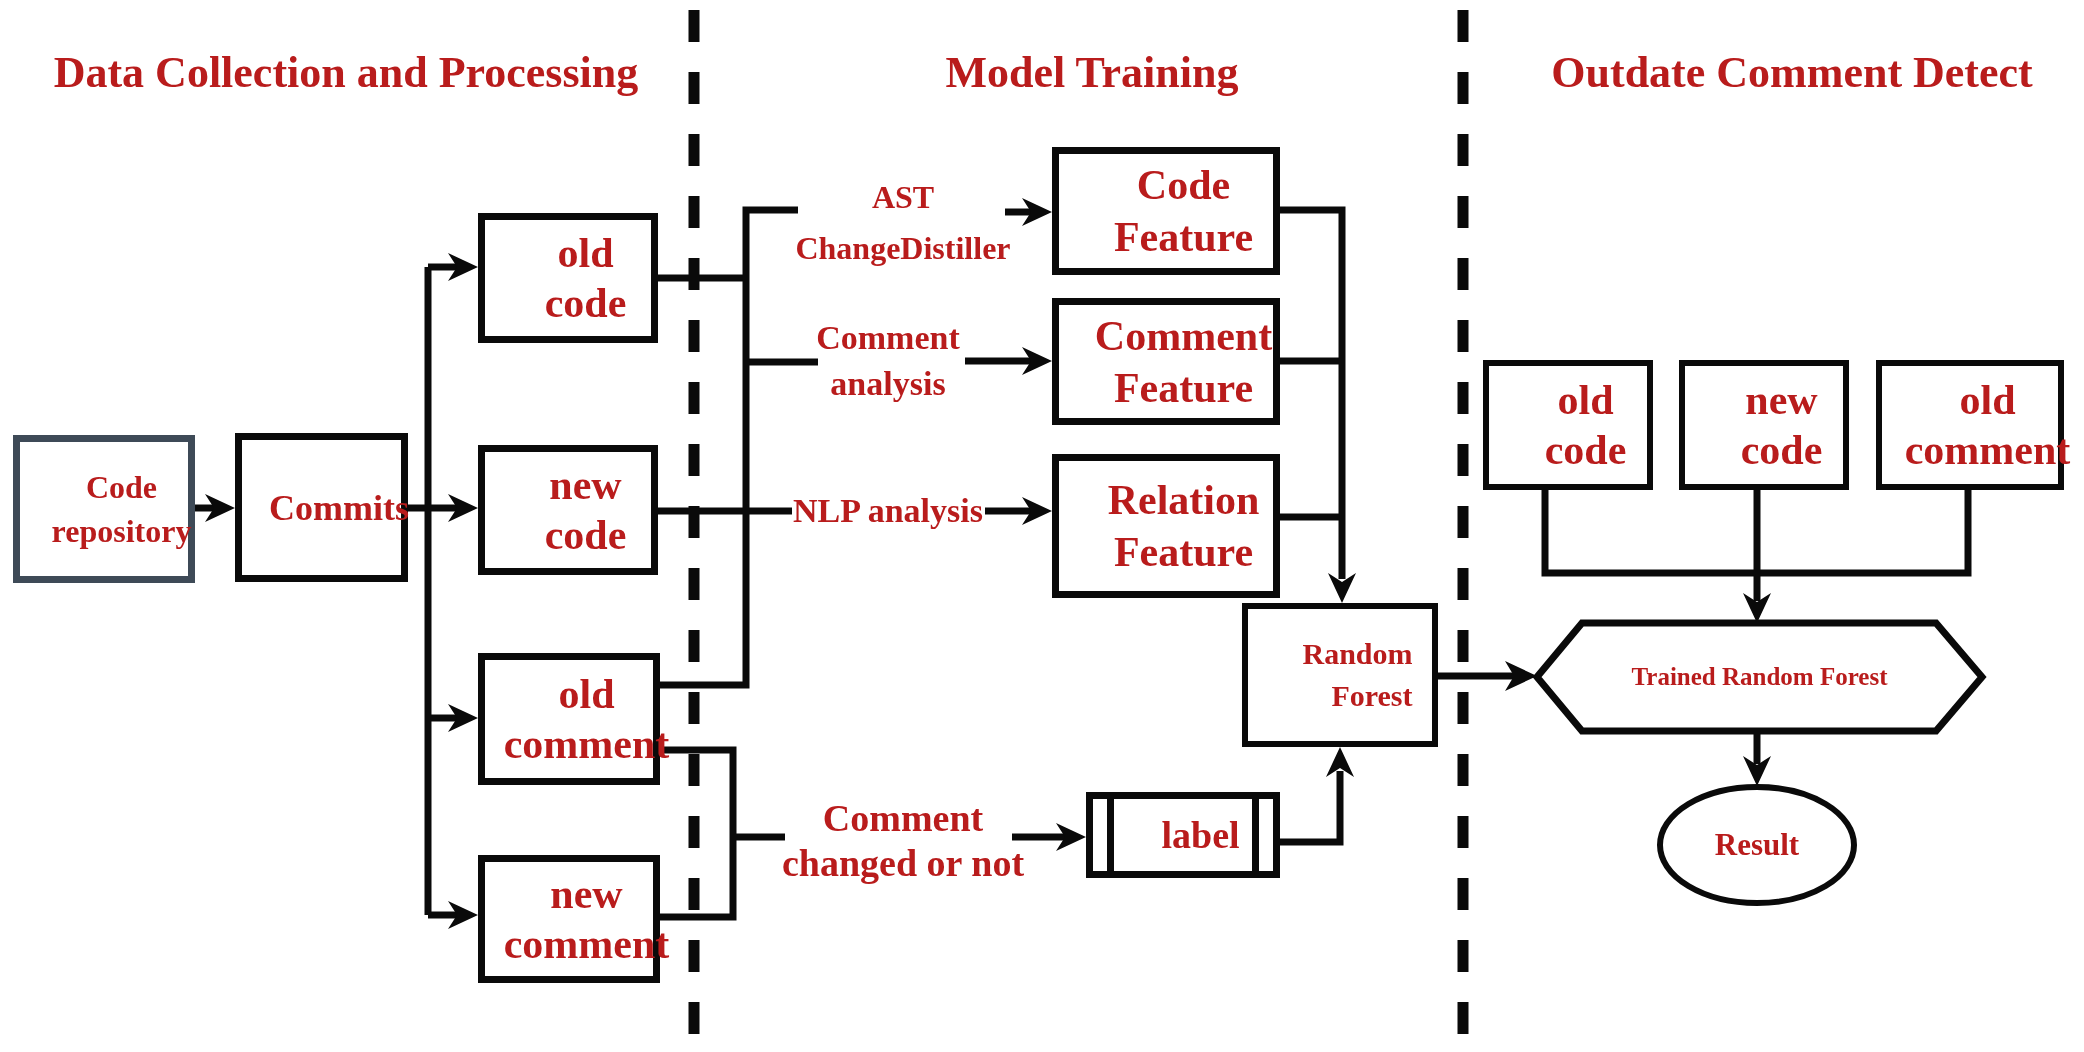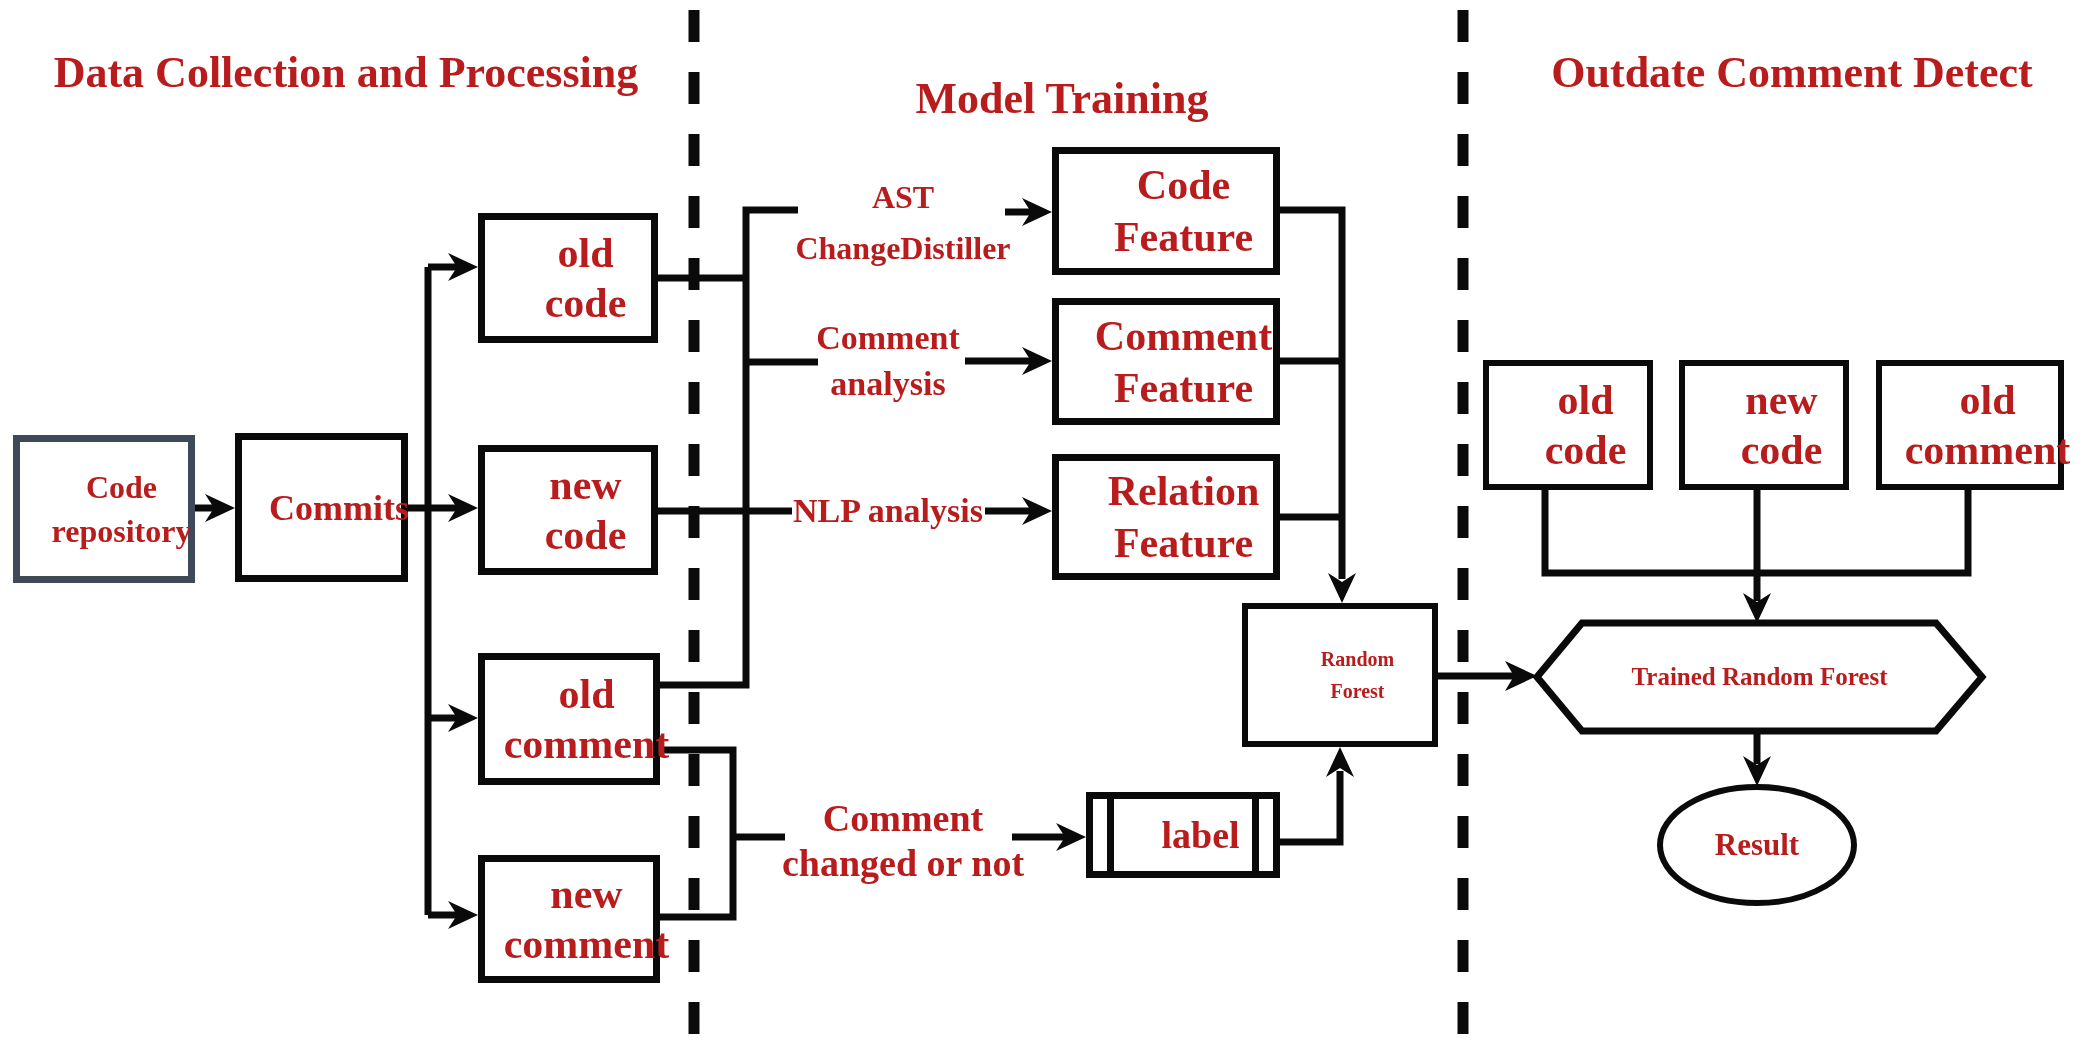--- a/index.html
+++ b/index.html
@@ -19,21 +19,21 @@
     border:7px solid #0a0a0a;
     display:flex;align-items:center;justify-content:center;
     text-align:center;font-weight:bold;
     white-space:pre-line;
     padding-left:35px;
   }
   .repo-box{border-color:var(--repo-border,#3e4a57);font-size:32px;line-height:44px;}
   .commits-box{font-size:36px;}
   .io-box{font-size:42px;line-height:50px;}
   .feature-box{font-size:42px;line-height:52px;}
-  .rf-box{border-width:6px;font-size:20px;line-height:32px;}
+  .rf-box{border-width:6px;font-size:30px;line-height:42px;text-align:right;}
   .label-box{font-size:38px;}
   .rbox{border-width:6px;font-size:42px;line-height:50px;}
   .bar{position:absolute;top:0;bottom:0;width:7px;background:#0a0a0a;}
   .bar-left{left:14px;}
   .bar-right{right:14px;}
   .freetext{
     position:absolute;z-index:2;
     display:flex;align-items:center;justify-content:center;
     text-align:center;font-weight:bold;white-space:pre-line;
   }
@@ -99,21 +99,21 @@
       <polygon points="1340,747 1326,777 1340,768 1354,777"></polygon>
       <polygon points="1757,623 1743,593 1757,602 1771,593"></polygon>
       <polygon points="1757,786 1743,756 1757,765 1771,756"></polygon>
     </g>
 
     <polygon points="1537,677 1582,623 1936,623 1982,677 1936,731 1582,731" fill="#ffffff" stroke="#0a0a0a" stroke-width="7"></polygon>
     <ellipse cx="1757" cy="845" rx="97" ry="58" fill="#ffffff" stroke="#0a0a0a" stroke-width="6"></ellipse>
   </svg>
 
   <div class="freetext section-title" style="left:26px;top:44px;width:640px;height:56px;">Data Collection and Processing</div>
-  <div class="freetext section-title" style="left:832px;top:44px;width:460px;height:56px;margin-top:26px;">Model Training</div>
+  <div class="freetext section-title" style="left:862px;top:44px;width:460px;height:56px;">Model Training</div>
   <div class="freetext section-title" style="left:1542px;top:44px;width:500px;height:56px;text-align:center;">Outdate Comment Detect</div>
 
   <div class="box repo-box" style="left:13px;top:435px;width:182px;height:148px;">Code
 repository</div>
   <div class="box commits-box" style="left:235px;top:433px;width:173px;height:149px;">Commits</div>
   <div class="box io-box" style="left:478px;top:213px;width:180px;height:130px;">old
 code</div>
   <div class="box io-box" style="left:478px;top:445px;width:180px;height:130px;">new
 code</div>
   <div class="box io-box" style="left:478px;top:653px;width:182px;height:132px;">old
@@ -126,21 +126,21 @@
   <div class="freetext analysis-label" style="left:768px;top:315px;width:240px;height:92px;">Comment
 analysis</div>
   <div class="freetext nlp-label" style="left:778px;top:489px;width:220px;height:44px;">NLP analysis</div>
   <div class="freetext changed-label" style="left:740px;top:796px;width:326px;height:90px;">Comment
 changed or not</div>
 
   <div class="box feature-box" style="left:1052px;top:147px;width:228px;height:128px;">Code
 Feature</div>
   <div class="box feature-box" style="left:1052px;top:298px;width:228px;height:127px;">Comment
 Feature</div>
-  <div class="box feature-box" style="left:1052px;top:454px;width:228px;height:126px;">Relation
+  <div class="box feature-box" style="left:1052px;top:454px;width:228px;height:144px;">Relation
 Feature</div>
   <div class="box rf-box" style="left:1242px;top:603px;width:196px;height:144px;">Random
 Forest</div>
   <div class="box label-box" style="left:1086px;top:792px;width:194px;height:86px;">
     <span class="bar bar-left"></span>
     <span>label</span>
     <span class="bar bar-right"></span>
   </div>
 
   <div class="box rbox" style="left:1483px;top:360px;width:170px;height:130px;">old

